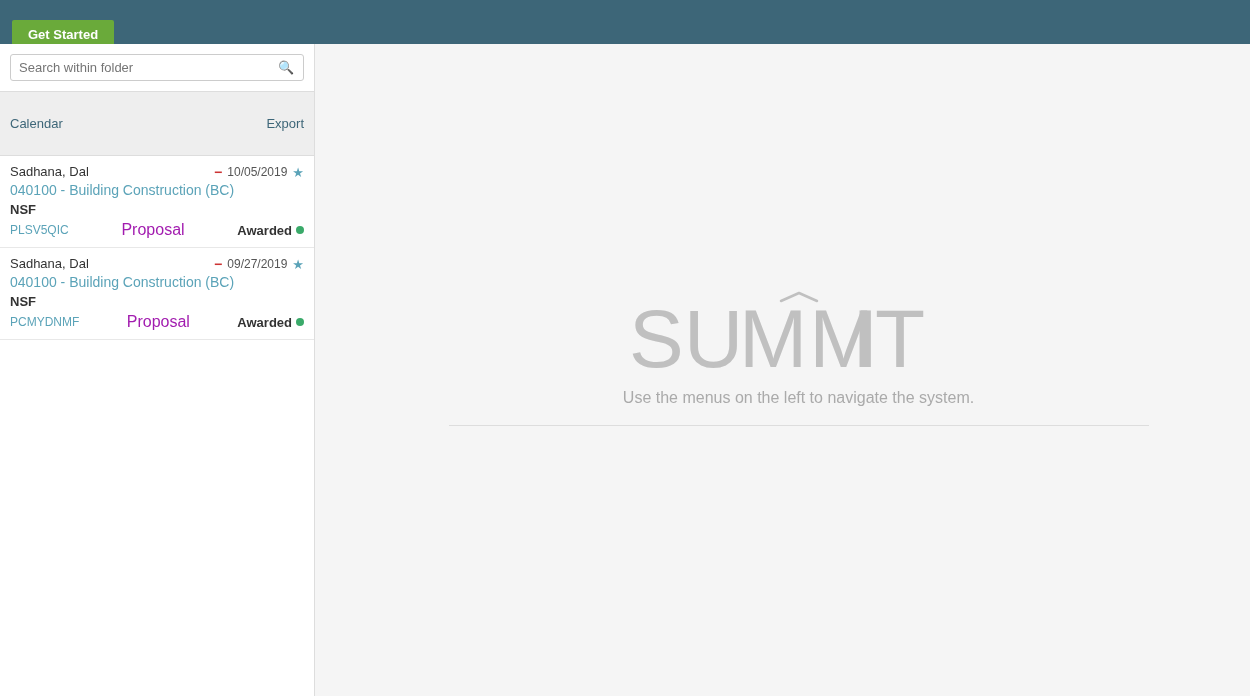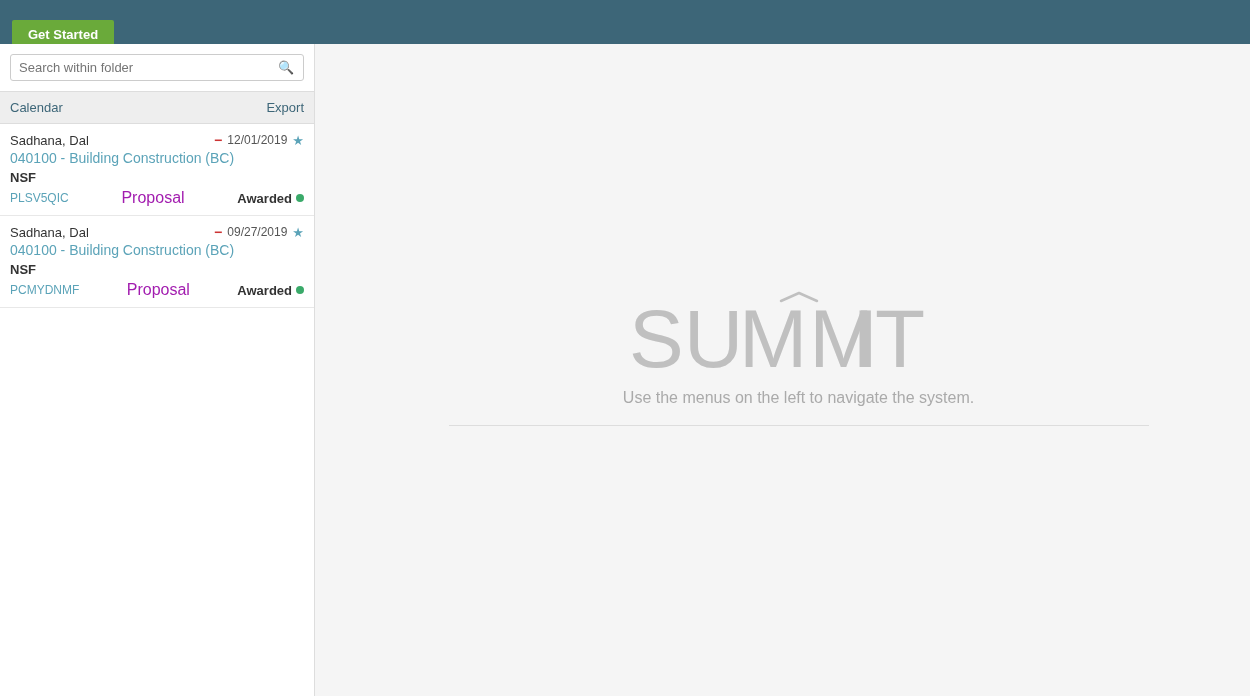--- a/index.html
+++ b/index.html
@@ -66,41 +66,41 @@
     .search-icon {
       color: #888;
       font-size: 13px;
       cursor: pointer;
     }
 
     
     .cal-export-bar {
       display: flex;
       justify-content: space-between;
-      padding: 8px 10px;
+      padding: 24px 10px;
       background: #eee;
       border-bottom: 1px solid #ddd;
     }
     .cal-export-bar a {
       color: #3d6678;
       text-decoration: none;
       font-size: 13px;
       cursor: pointer;
     }
 
     
     .list-item {
       padding: 8px 10px 8px 10px;
       border-bottom: 1px solid #e8e8e8;
       background: #fff;
     }
 
     .item-row1 {
       display: flex;
-      align-items: center;
+      align-items: flex-start;
       justify-content: space-between;
       margin-bottom: 2px;
     }
     .item-name {
       color: #333;
       font-size: 13px;
       font-weight: normal;
     }
     .item-meta-right {
       display: flex;
@@ -226,21 +226,21 @@
     <div class="cal-export-bar">
       <a>Calendar</a>
       <a>Export</a>
     </div>
 
     <div class="list-item">
       <div class="item-row1">
         <span class="item-name">Sadhana, Dal</span>
         <div class="item-meta-right">
           <span class="minus-icon">−</span>
-          <span class="item-date">12/01/2019</span>
+          <span class="item-date">10/05/2019</span>
           <span class="star-icon">★</span>
         </div>
       </div>
       <div class="item-dept">040100 - Building Construction (BC)</div>
       <div class="item-sponsor">NSF</div>
       <div class="item-row-bottom">
         <span class="item-code">PLSV5QIC</span>
         <span class="item-type">Proposal</span>
         <span class="item-status">
           <span>Awarded</span>

